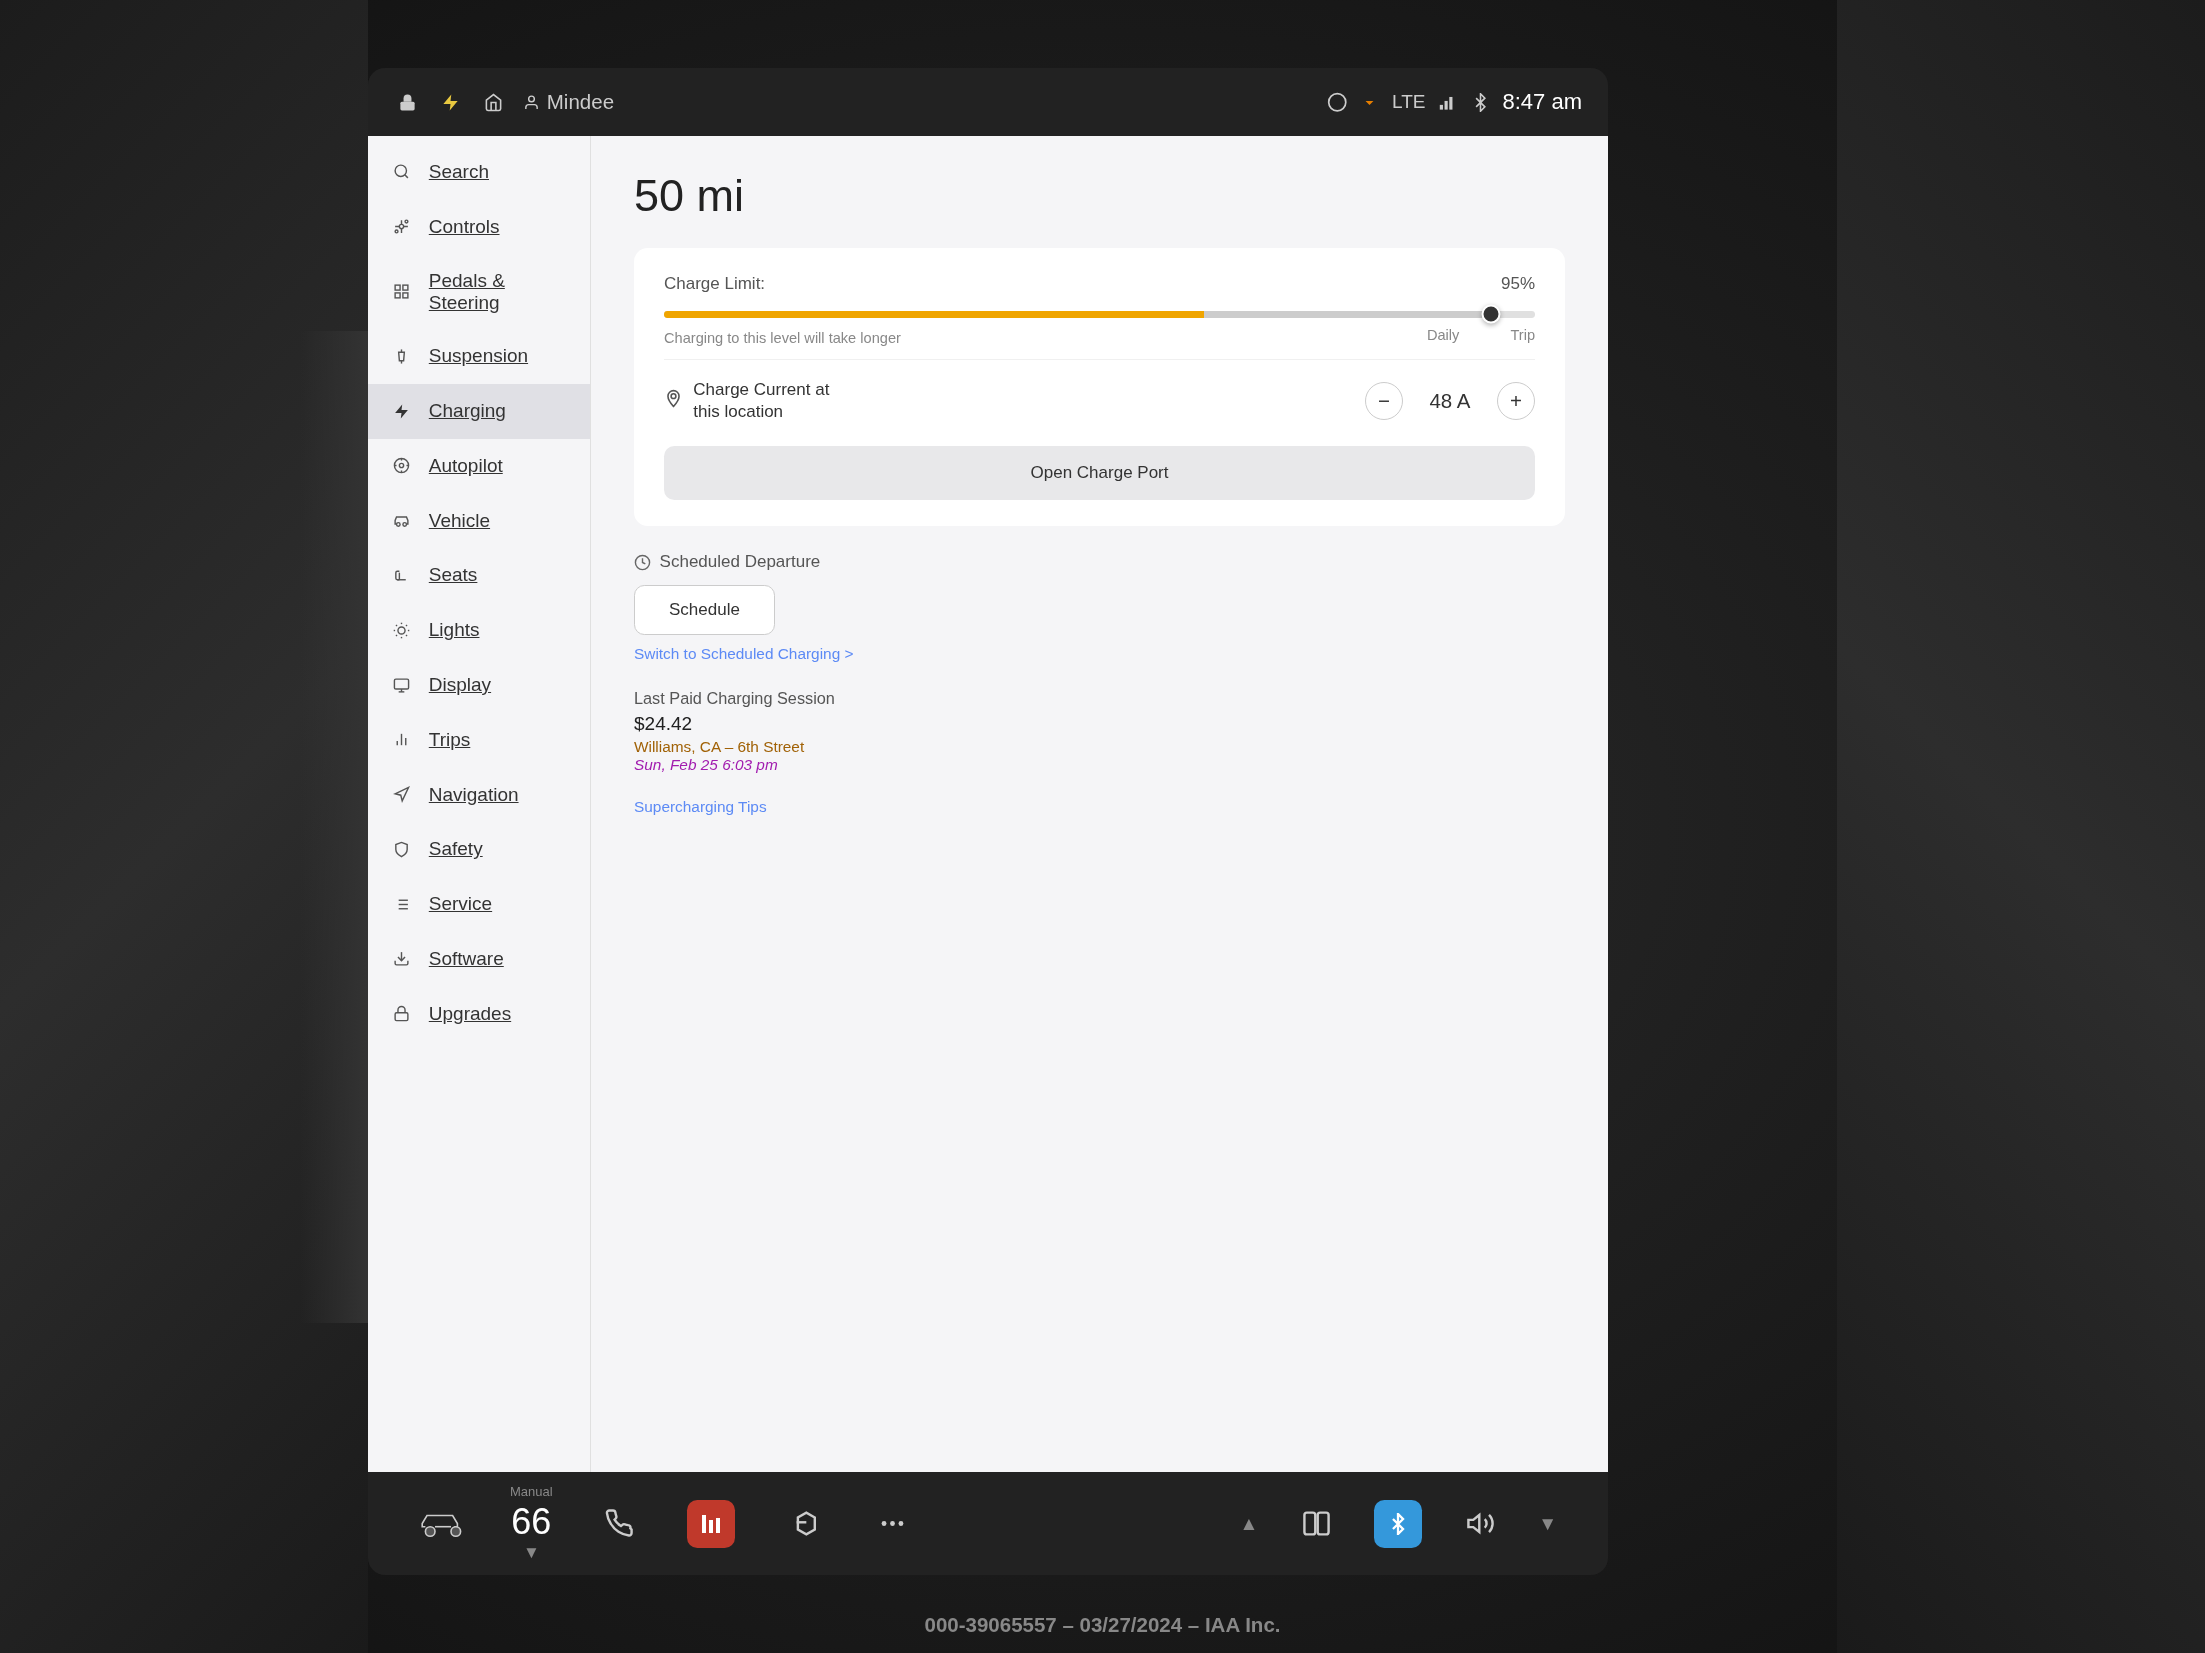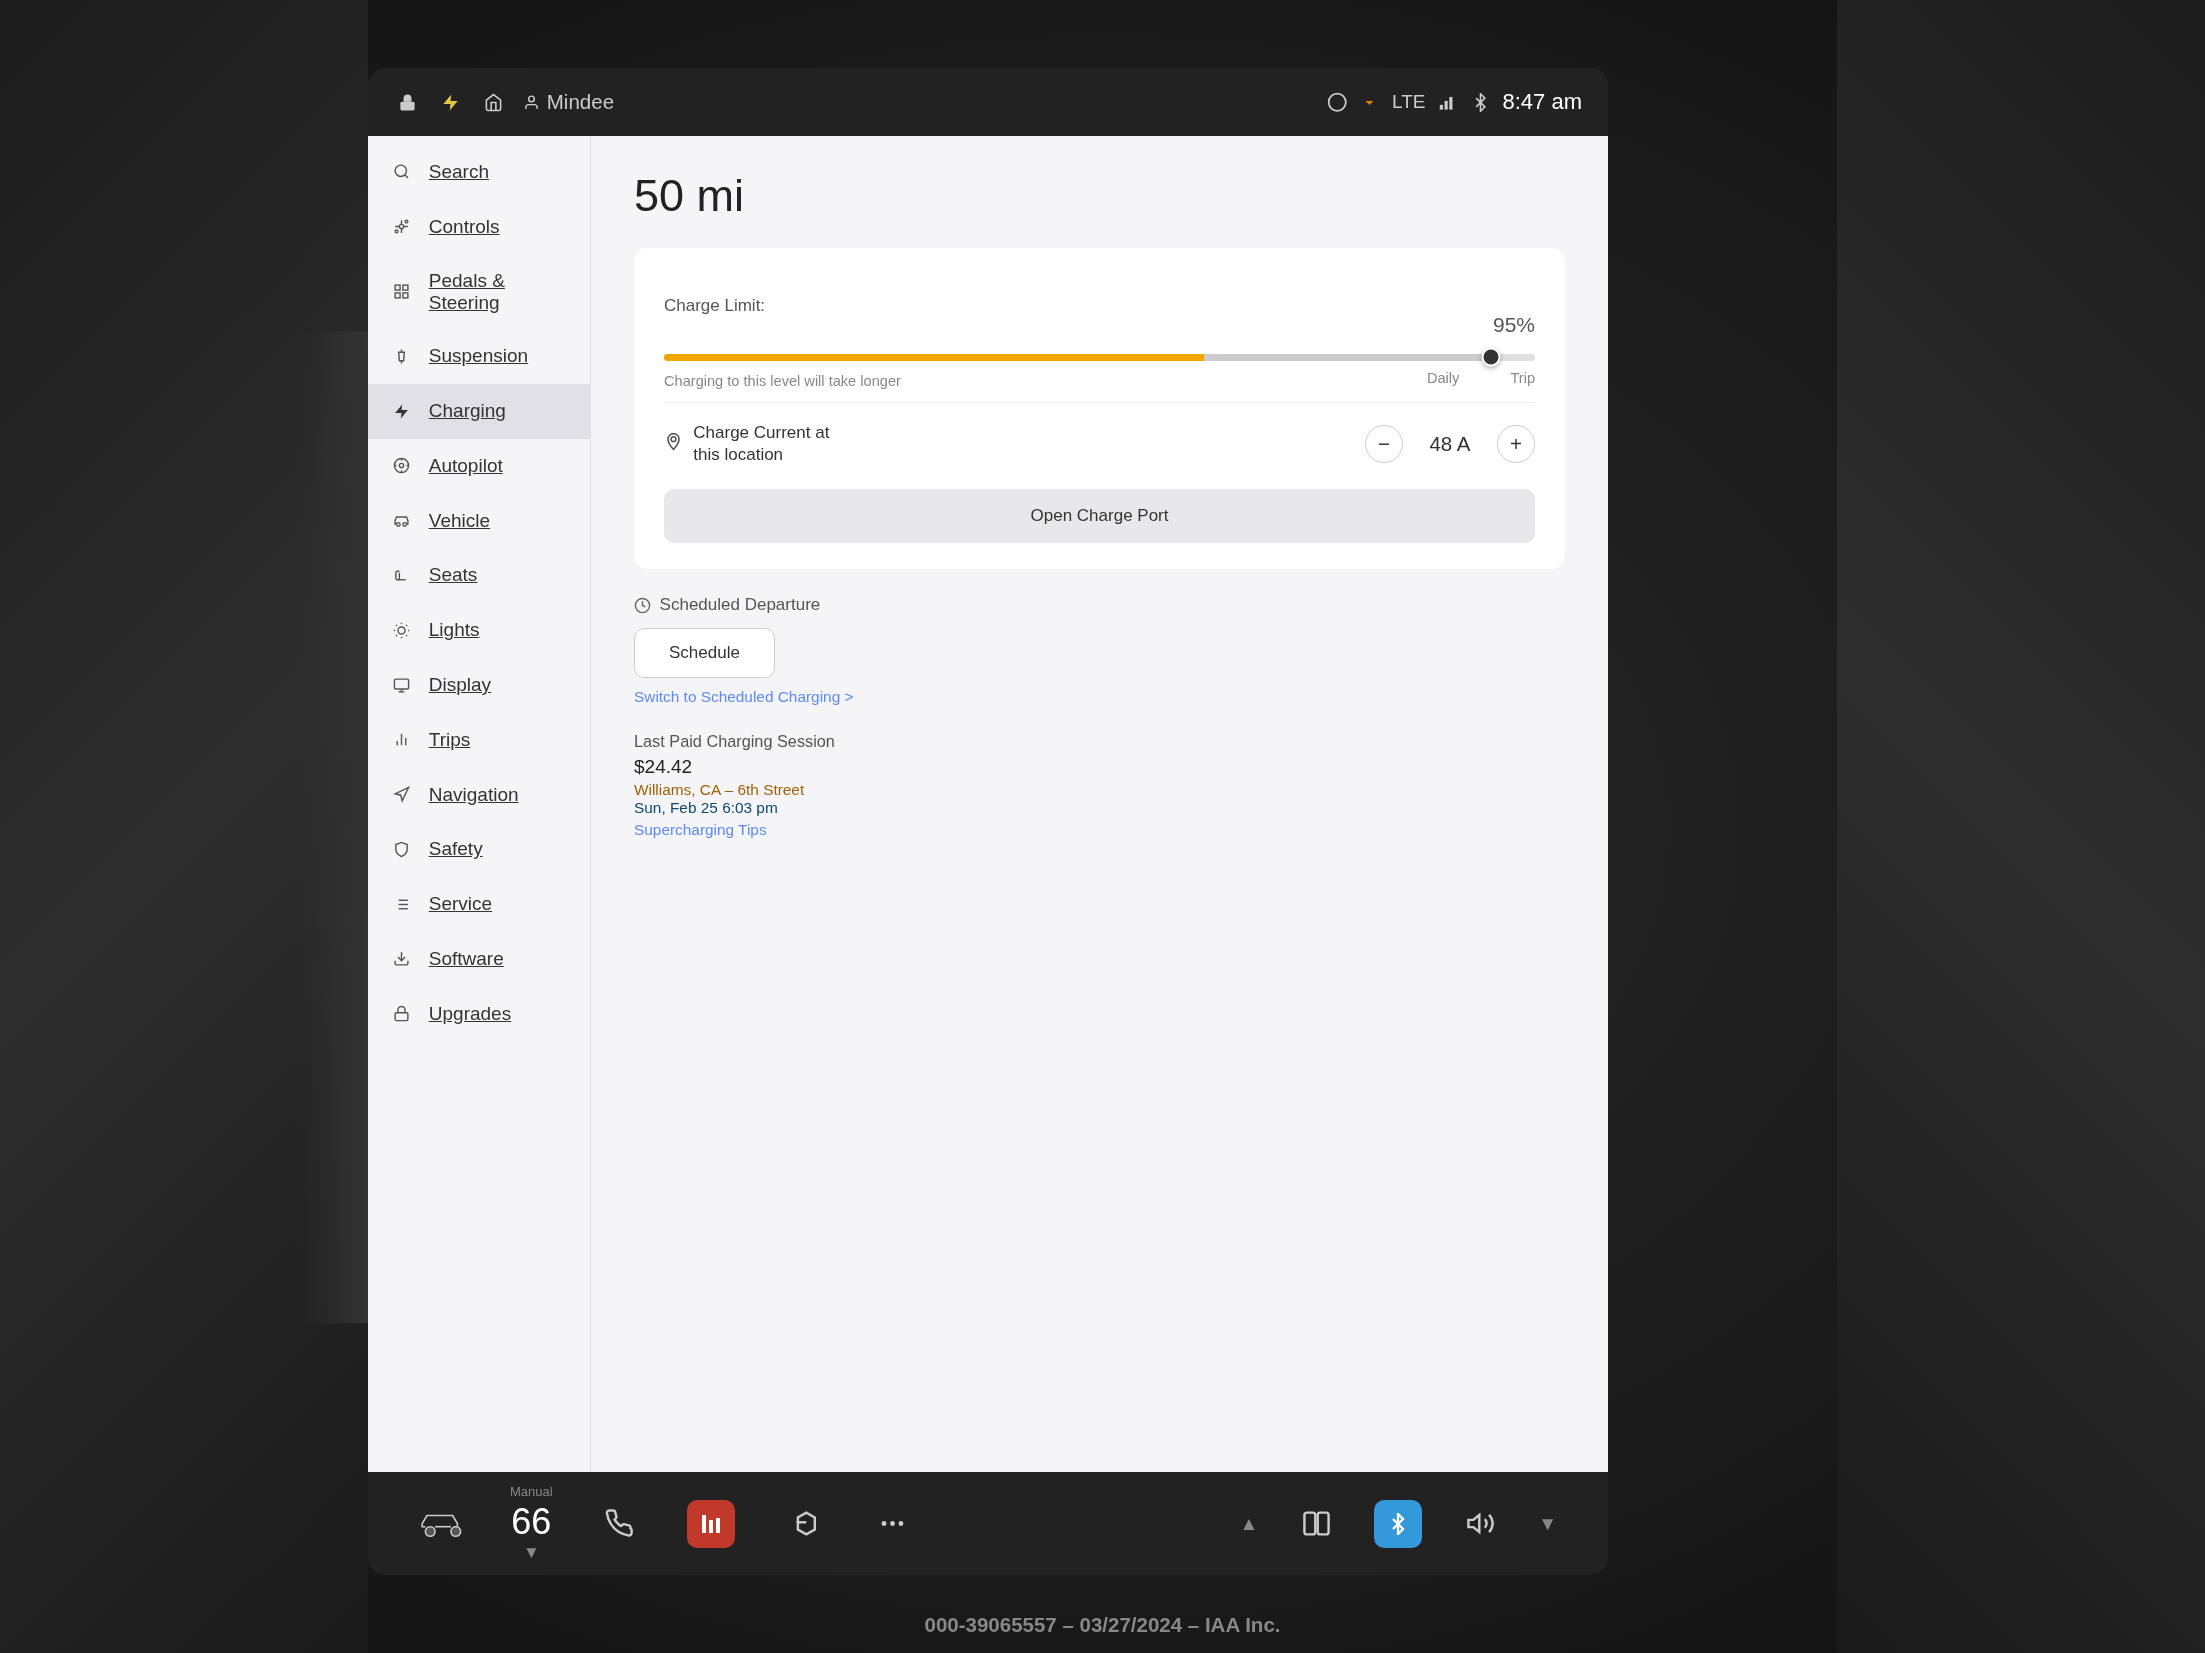--- a/index.html
+++ b/index.html
@@ -189,23 +189,22 @@
       justify-content: space-between;
       align-items: center;
       margin-bottom: 17px;
     }
     .charge-limit-title {
       font-size: 17px;
       color: #555;
       font-weight: 400;
     }
     .charge-limit-value {
-      font-size: 21px;
+      font-size: 17px;
       color: #555;
-      margin-top: 39px;
     }
 
     
     .slider-container {
       position: relative;
       margin-bottom: 6.8px;
     }
     .slider-track {
       width: 100%;
       height: 6.8px;
@@ -363,22 +362,23 @@
       color: #222;
       font-weight: 500;
       margin-bottom: 3.4px;
     }
     .last-session-location {
       font-size: 15.4px;
       color: #a16207;
     }
     .last-session-date {
       font-size: 15.4px;
-      color: #0c4a6e;
-      margin-bottom: 4px;
+      color: #a21caf;
+      margin-bottom: 24px;
+      font-style: italic;
     }
     .supercharging-tips {
       font-size: 15.4px;
       color: #5c8af5;
       cursor: pointer;
     }
 
     
     .taskbar {
       background: #222;

